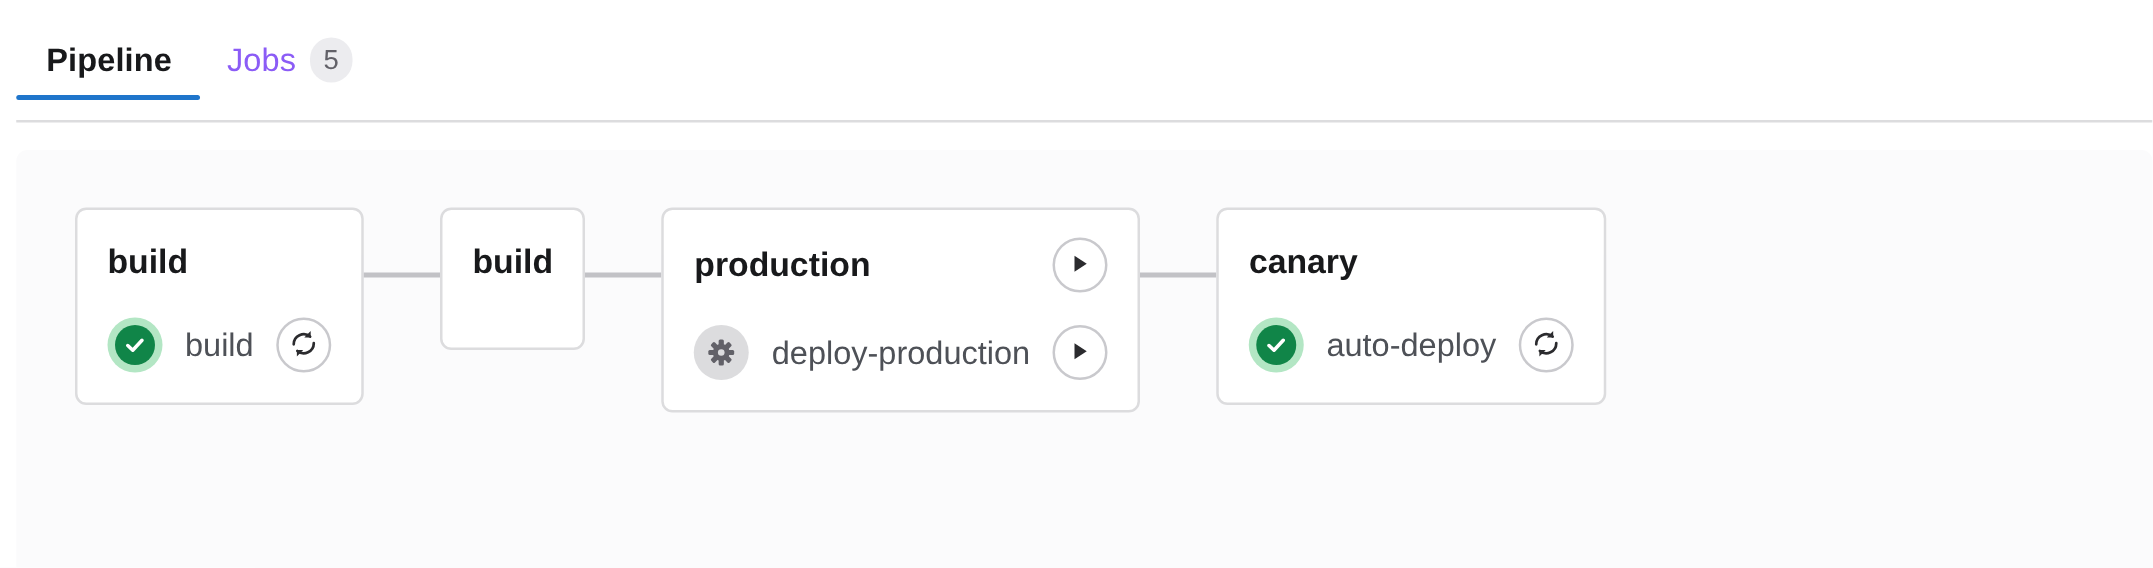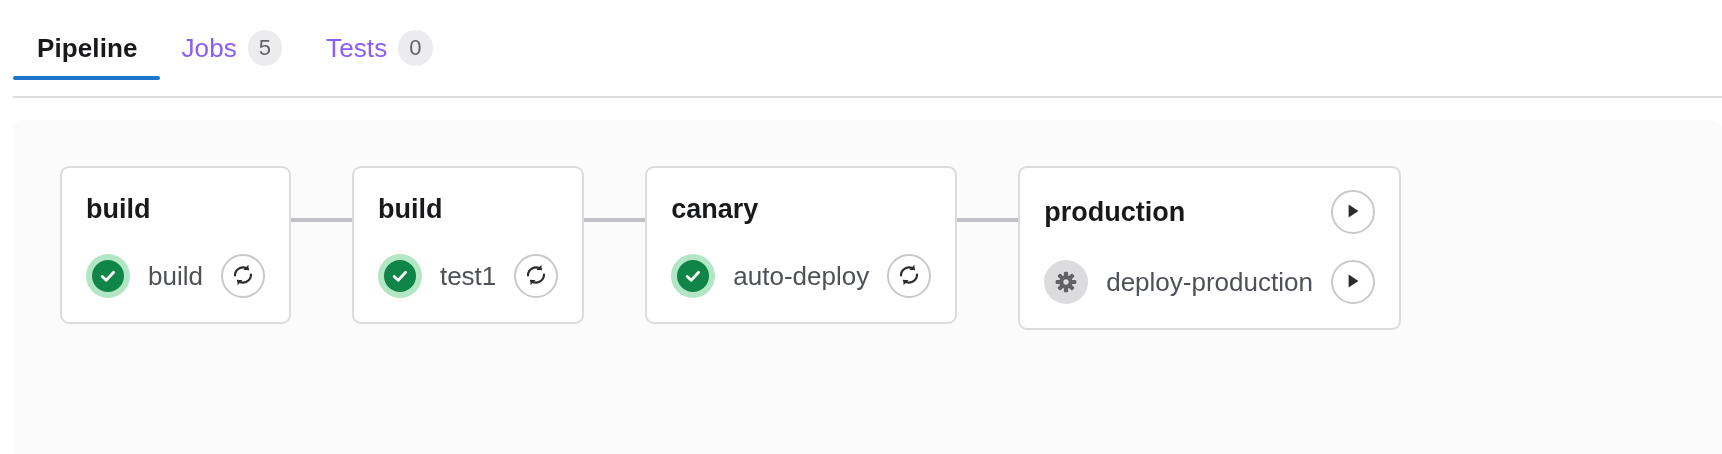--- a/index.html
+++ b/index.html
@@ -234,25 +234,20 @@
       <span class="tab-label">Pipeline</span>
       <span class="tab-indicator"></span>
     </div>
 
     <div class="tab">
       <span class="tab-label">Jobs</span>
       <span class="tab-badge">5</span>
 
     </div>
 
-    <div class="tab">
-      <span class="tab-label">Tests</span>
-      <span class="tab-badge">0</span>
-
-    </div>
 
   </div>
 </div>
 
 <div class="pipeline-canvas">
   <div class="stages" id="stages">
       <div class="stage-wrap">
         <div class="stage-card">
           <div class="stage-head">
             <span class="stage-title">build</span>
@@ -281,70 +276,20 @@
           </div>
         </div>
       </div>
       <div class="stage-wrap">
         <div class="connector"></div>
         <div class="stage-card">
           <div class="stage-head">
             <span class="stage-title">build</span>
           </div>
           <div class="jobs">
-            <div class="job">
-              <div class="job-left">
-                <span class="status success">
-                  <span class="core">
-                    <svg width="20" height="20" viewBox="0 0 20 20" aria-hidden="true">
-                      <path d="M4.2 10.4 L8.2 14.2 L15.6 6.2" fill="none" stroke="#ffffff" stroke-width="2.8" stroke-linecap="round" stroke-linejoin="round"></path>
-                    </svg>
-                  </span>
-                </span>
-                <span class="job-name">test1</span>
-              </div>
-              <button class="action-btn">
-                <span><svg width="26" height="26" viewBox="0 0 24 24" aria-hidden="true">
-                    <path d="M4.6 12.4a7.4 7.4 0 0 1 12.1-5.7" fill="none" stroke="#2b2b2e" stroke-width="2" stroke-linecap="round"></path>
-                    <path d="M19.4 11.6a7.4 7.4 0 0 1-12.1 5.7" fill="none" stroke="#2b2b2e" stroke-width="2" stroke-linecap="round"></path>
-                    <path d="M17.1 2.6 L17.1 7.4 L12.4 7.4 Z" fill="#2b2b2e"></path>
-                    <path d="M6.9 21.4 L6.9 16.6 L11.6 16.6 Z" fill="#2b2b2e"></path>
-                  </svg></span>
-              </button>
-            </div>
-          </div>
-        </div>
-      </div>
-      <div class="stage-wrap">
-        <div class="connector"></div>
-        <div class="stage-card">
-          <div class="stage-head">
-            <span class="stage-title">canary</span>
-          </div>
-          <div class="jobs">
-            <div class="job">
-              <div class="job-left">
-                <span class="status success">
-                  <span class="core">
-                    <svg width="20" height="20" viewBox="0 0 20 20" aria-hidden="true">
-                      <path d="M4.2 10.4 L8.2 14.2 L15.6 6.2" fill="none" stroke="#ffffff" stroke-width="2.8" stroke-linecap="round" stroke-linejoin="round"></path>
-                    </svg>
-                  </span>
-                </span>
-                <span class="job-name">auto-deploy</span>
-              </div>
-              <button class="action-btn">
-                <span><svg width="26" height="26" viewBox="0 0 24 24" aria-hidden="true">
-                    <path d="M4.6 12.4a7.4 7.4 0 0 1 12.1-5.7" fill="none" stroke="#2b2b2e" stroke-width="2" stroke-linecap="round"></path>
-                    <path d="M19.4 11.6a7.4 7.4 0 0 1-12.1 5.7" fill="none" stroke="#2b2b2e" stroke-width="2" stroke-linecap="round"></path>
-                    <path d="M17.1 2.6 L17.1 7.4 L12.4 7.4 Z" fill="#2b2b2e"></path>
-                    <path d="M6.9 21.4 L6.9 16.6 L11.6 16.6 Z" fill="#2b2b2e"></path>
-                  </svg></span>
-              </button>
-            </div>
           </div>
         </div>
       </div>
       <div class="stage-wrap">
         <div class="connector"></div>
         <div class="stage-card">
           <div class="stage-head">
             <span class="stage-title">production</span>
             <button class="action-btn head-btn">
               <span><svg width="18" height="18" viewBox="0 0 18 18" aria-hidden="true">
@@ -375,14 +320,44 @@
               </div>
               <button class="action-btn">
                 <span><svg width="18" height="18" viewBox="0 0 18 18" aria-hidden="true">
                     <path d="M4.6 2.6 L14.4 9 L4.6 15.4 Z" fill="#2b2b2e"></path>
                   </svg></span>
               </button>
             </div>
           </div>
         </div>
       </div>
+      <div class="stage-wrap">
+        <div class="connector"></div>
+        <div class="stage-card">
+          <div class="stage-head">
+            <span class="stage-title">canary</span>
+          </div>
+          <div class="jobs">
+            <div class="job">
+              <div class="job-left">
+                <span class="status success">
+                  <span class="core">
+                    <svg width="20" height="20" viewBox="0 0 20 20" aria-hidden="true">
+                      <path d="M4.2 10.4 L8.2 14.2 L15.6 6.2" fill="none" stroke="#ffffff" stroke-width="2.8" stroke-linecap="round" stroke-linejoin="round"></path>
+                    </svg>
+                  </span>
+                </span>
+                <span class="job-name">auto-deploy</span>
+              </div>
+              <button class="action-btn">
+                <span><svg width="26" height="26" viewBox="0 0 24 24" aria-hidden="true">
+                    <path d="M4.6 12.4a7.4 7.4 0 0 1 12.1-5.7" fill="none" stroke="#2b2b2e" stroke-width="2" stroke-linecap="round"></path>
+                    <path d="M19.4 11.6a7.4 7.4 0 0 1-12.1 5.7" fill="none" stroke="#2b2b2e" stroke-width="2" stroke-linecap="round"></path>
+                    <path d="M17.1 2.6 L17.1 7.4 L12.4 7.4 Z" fill="#2b2b2e"></path>
+                    <path d="M6.9 21.4 L6.9 16.6 L11.6 16.6 Z" fill="#2b2b2e"></path>
+                  </svg></span>
+              </button>
+            </div>
+          </div>
+        </div>
+      </div>
     </div>
 </div>
 
 </body></html>

